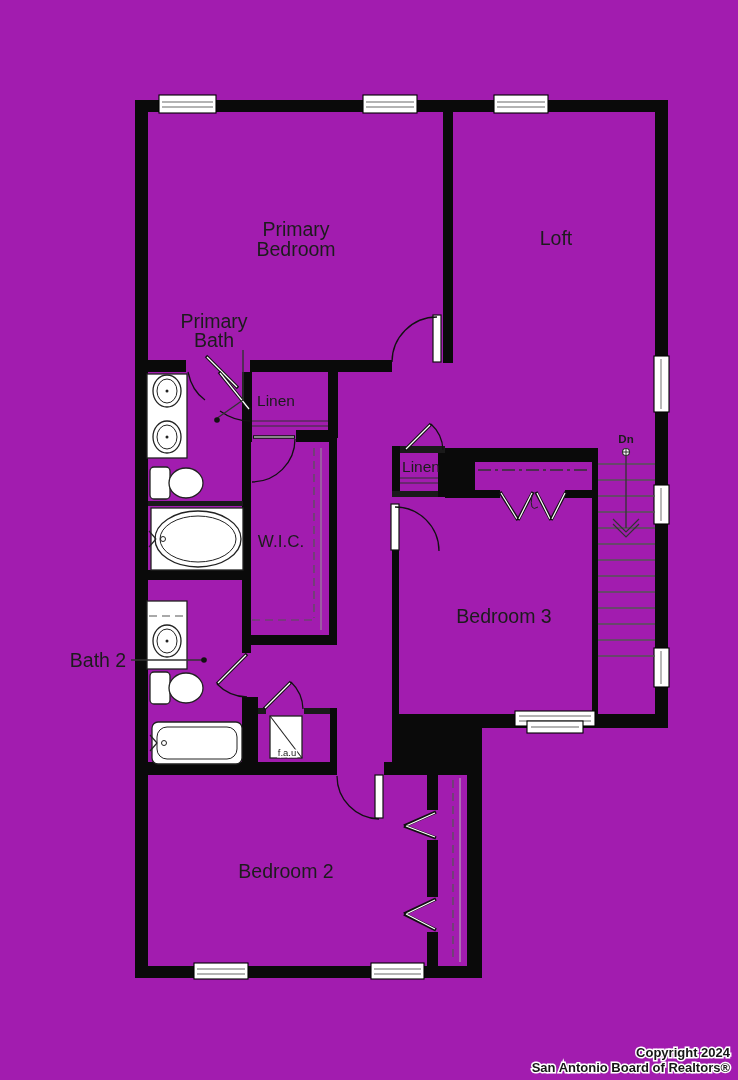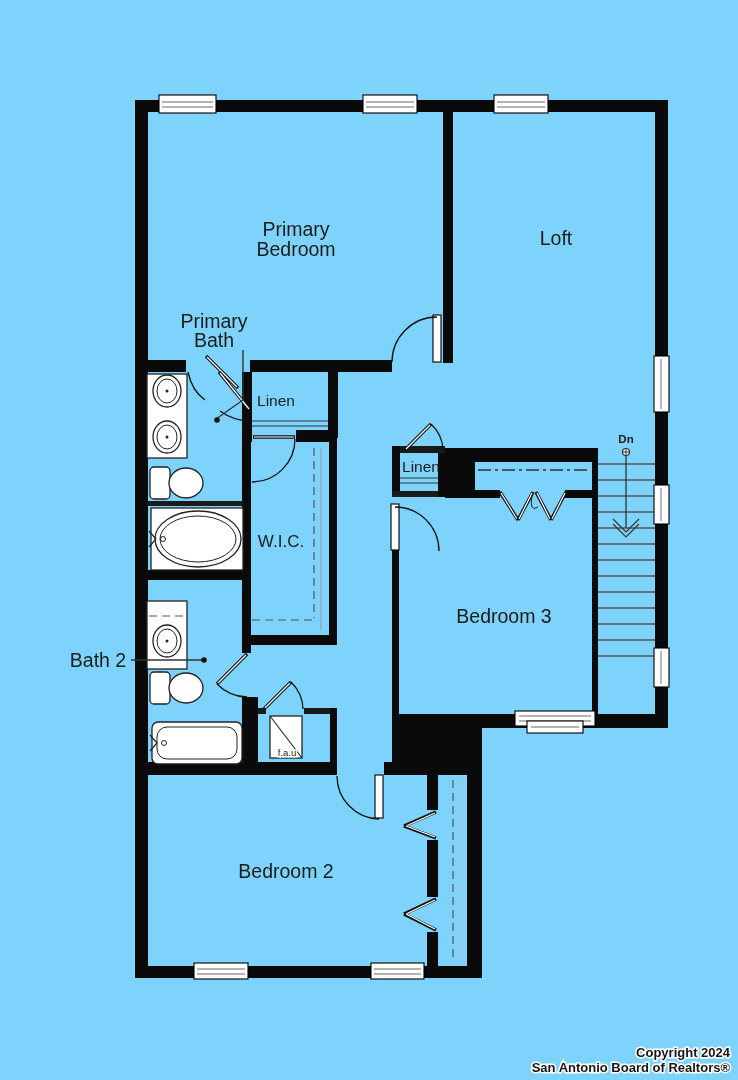--- a/index.html
+++ b/index.html
@@ -1,16 +1,16 @@
 <!DOCTYPE html>
 <html><head>
 <meta charset="utf-8">
 <style>
   html,body{margin:0;padding:0;background:#fff;}
-  #page{position:relative;width:738px;height:1080px;background:#7dd3fc;overflow:hidden;
+  #page{position:relative;width:738px;height:1080px;background:#a21caf;overflow:hidden;
         font-family:"Liberation Sans", sans-serif;}
   svg{position:absolute;left:0;top:0;}
   .wall{fill:#0a0a0a;stroke:none;}
   .thinwall{fill:#1a1a1a;}
   .arc{fill:none;stroke:#111;stroke-width:1.3;}
   .leafrect{fill:#fff;stroke:#111;stroke-width:1.2;}
   .dblA{stroke:#111;stroke-width:3.4;fill:none;}
   .dblB{stroke:#fff;stroke-width:1.2;fill:none;}
   .winrect{fill:#fff;stroke:#000;stroke-width:1.1;}
   .winline{stroke:#9a9a9a;stroke-width:1.4;}

